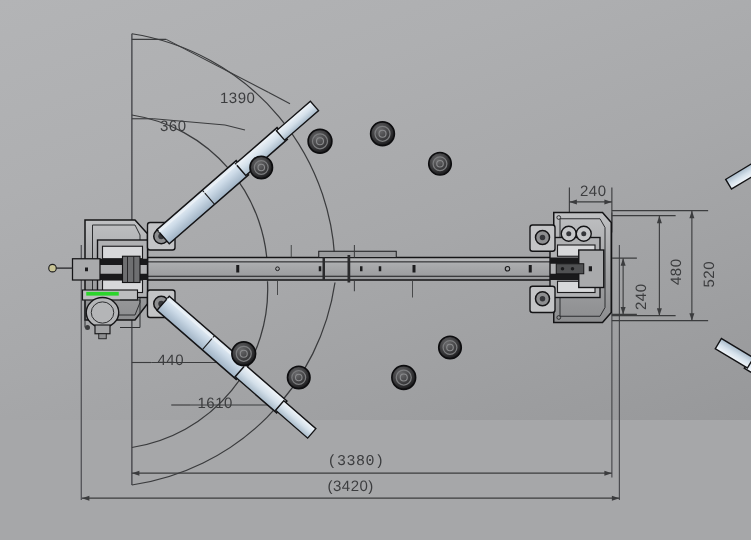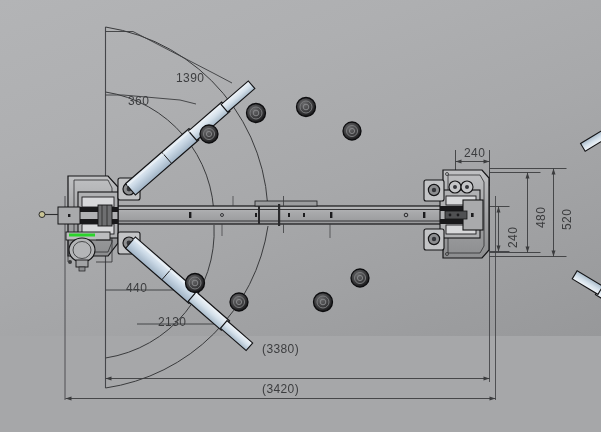--- a/index.html
+++ b/index.html
@@ -299,21 +299,21 @@
     <circle cx="323" cy="302" r="2.8" fill="none" stroke="#8a8b8d" stroke-width="0.9"></circle>
   </g>
 
   <line x1="222" y1="224" x2="222" y2="236" stroke="#3a3b3d" stroke-width="0.7"></line>
   <line x1="330" y1="224" x2="330" y2="238" stroke="#3a3b3d" stroke-width="0.7"></line>
 </svg>
 
 <div class="dimtext" style="left:176px;top:71px;">1390</div>
 <div class="dimtext" style="left:128px;top:94px;">360</div>
 <div class="dimtext" style="left:126px;top:281px;">440</div>
-<div class="dimtext" style="left:158px;top:315px;">2130</div>
-<div class="dimtext" style="left:262px;top:342px;">(3380)</div>
+<div class="dimtext" style="left:158px;top:315px;">1610</div>
+<div class="dimtext" style="left:262px;top:362px;font-family:Liberation Mono, monospace;">(3380)</div>
 <div class="dimtext" style="left:262px;top:382px;">(3420)</div>
 <div class="dimtext" style="left:464px;top:146px;">240</div>
 <div class="dimtext vert" style="left:506px;top:248px;">240</div>
 <div class="dimtext vert" style="left:534px;top:228px;">480</div>
 <div class="dimtext vert" style="left:560px;top:230px;">520</div>
 
 </div>
 
 </body></html>

